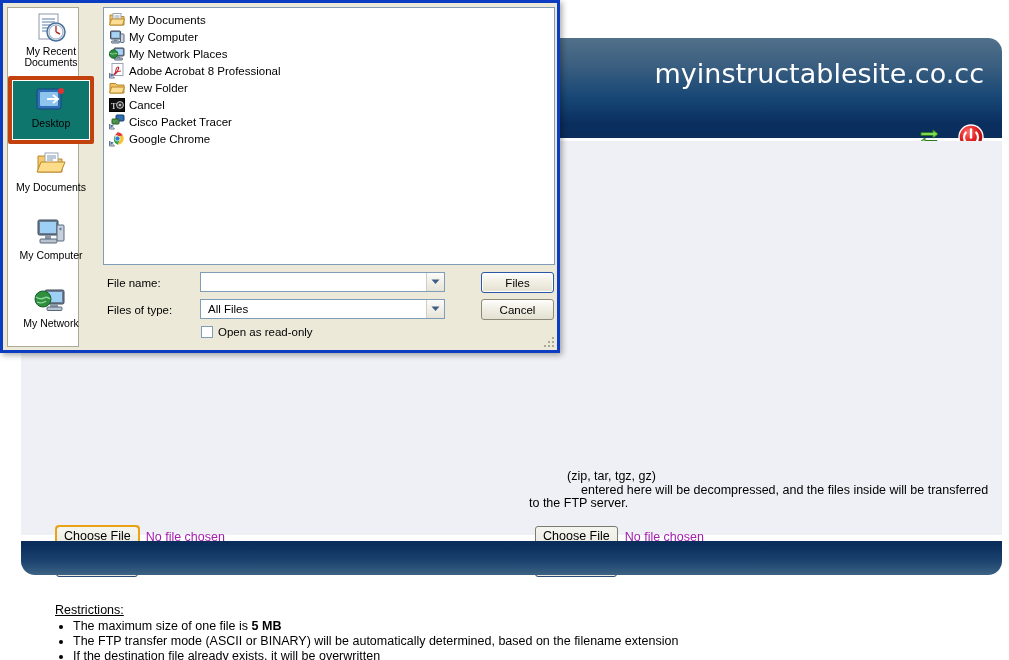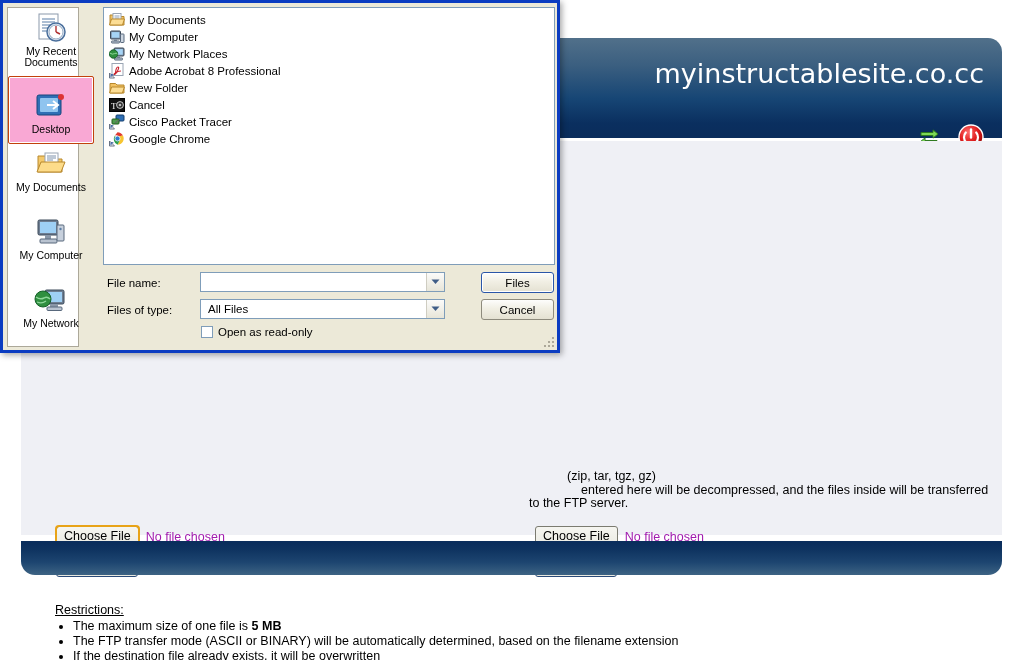--- a/index.html
+++ b/index.html
@@ -204,25 +204,24 @@
     height: 68px;
     display: flex;
     flex-direction: column;
     align-items: center;
     justify-content: flex-start;
     cursor: pointer;
     box-sizing: border-box;
     padding-top: 4px;
   }
   .place.selected {
-    border: 1px solid #c2410c;
-    background: #f9a8d4;
+    border: 4px solid #c2410c;
+    background: #0f766e;
     box-shadow: inset 0 0 0 1px #ffffff;
     border-radius: 2px;
-    justify-content: center;
   }
   .place-ico { width: 34px; height: 32px; position: relative; }
   .place-label {
     font-family: "Liberation Sans", sans-serif;
     font-size: 10.5px;
     color: #000;
     text-align: center;
     line-height: 11px;
     margin-top: 2px;
     white-space: pre-line;

